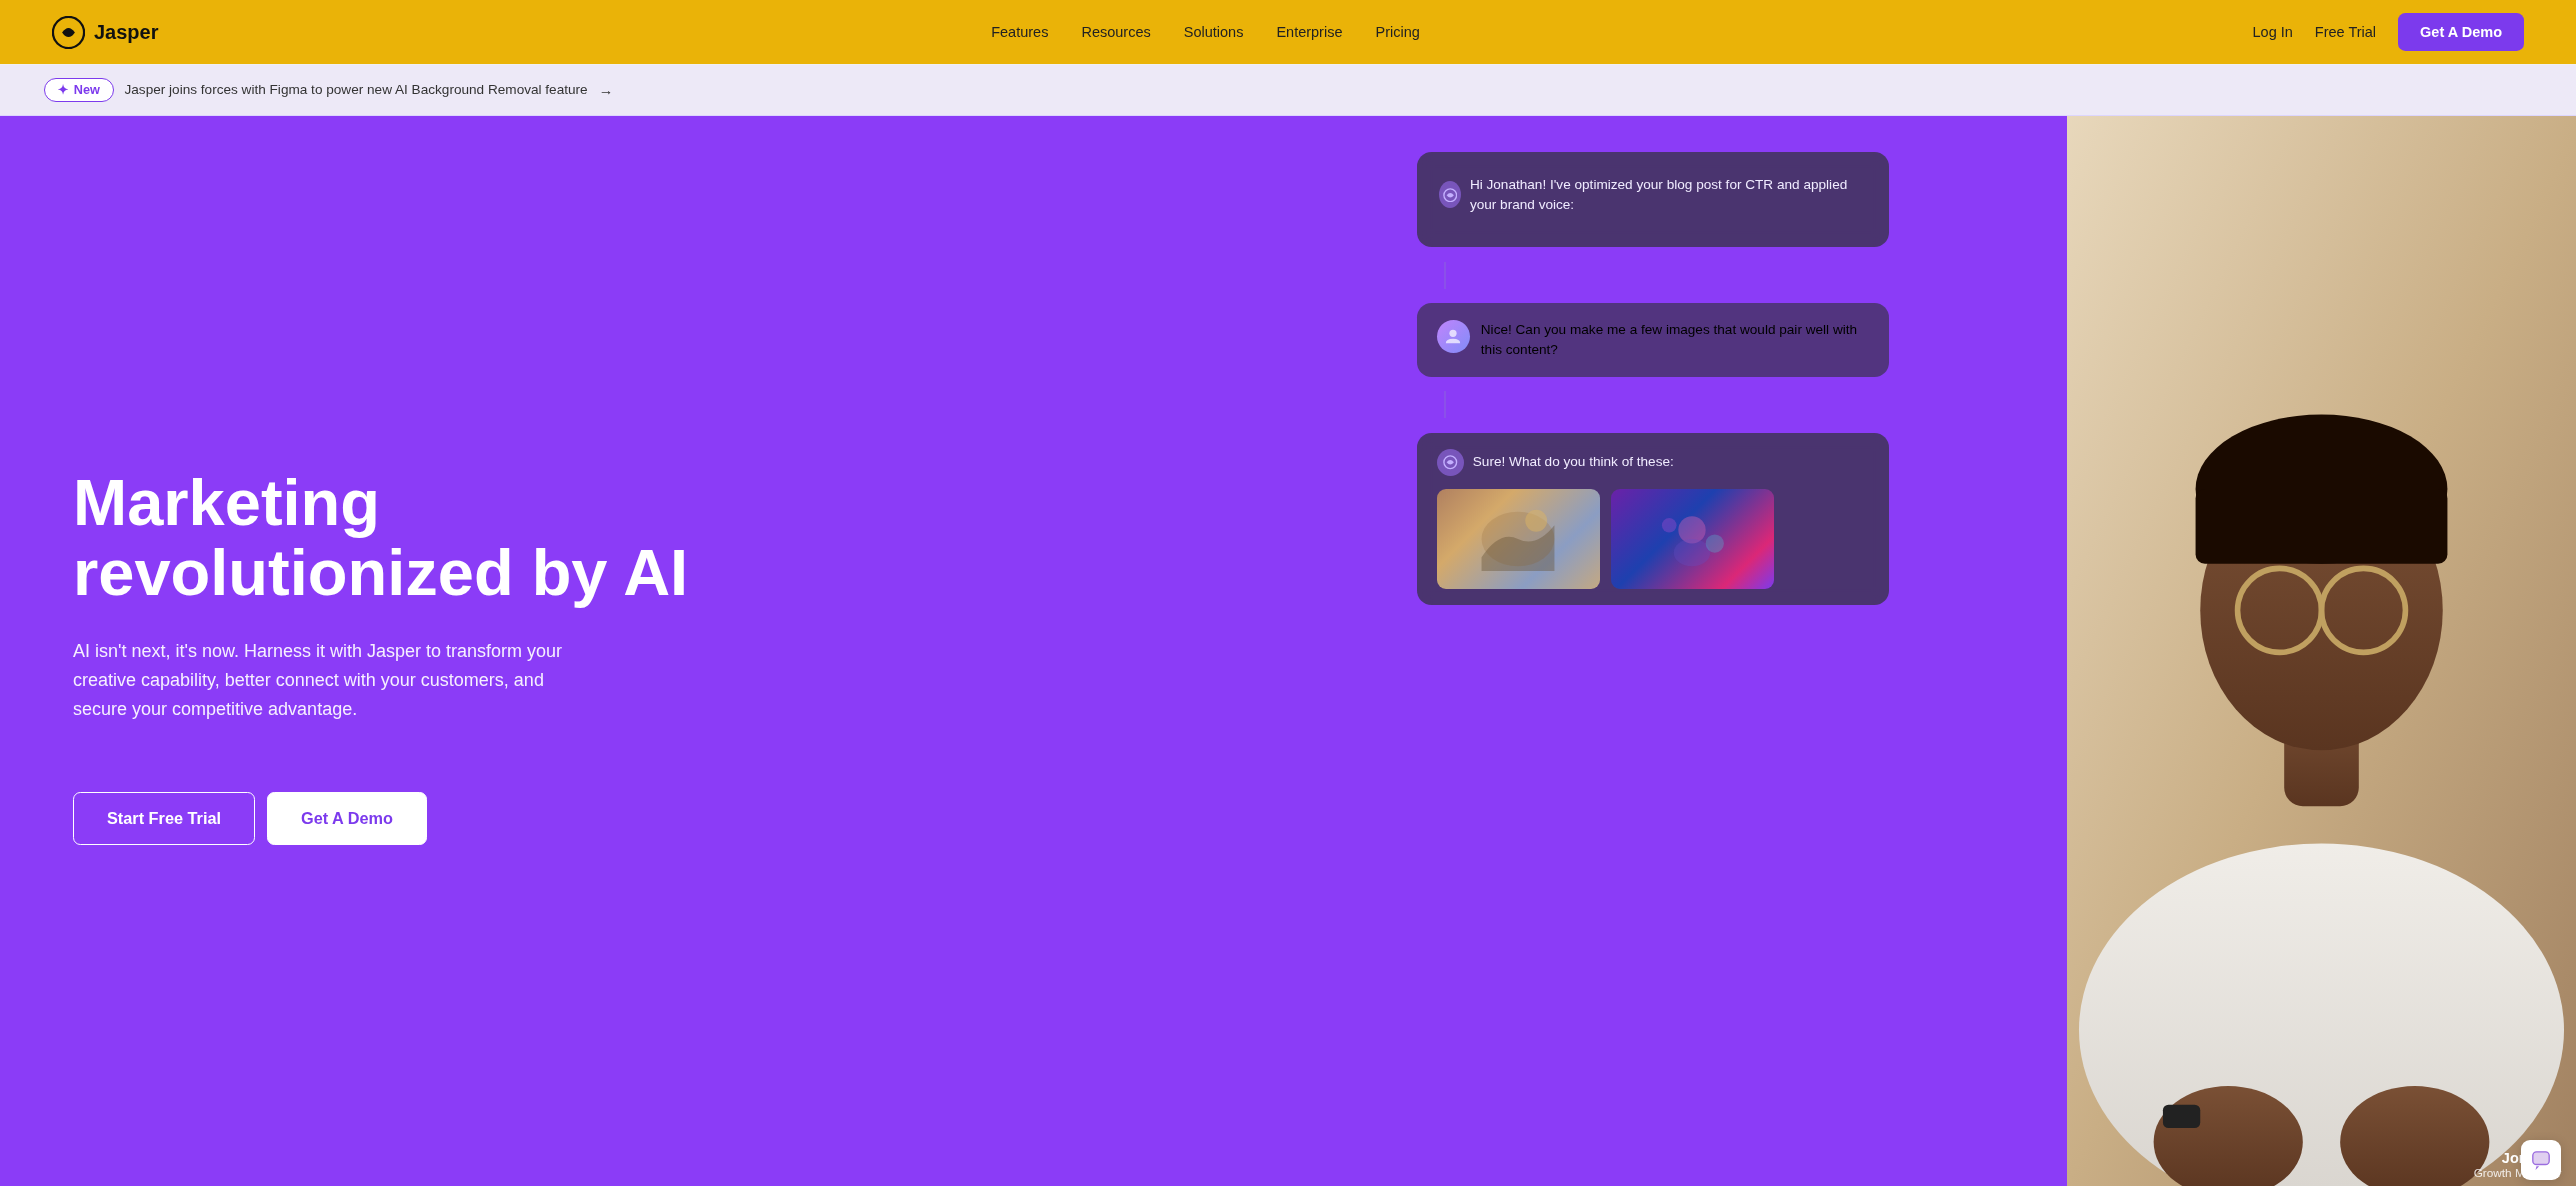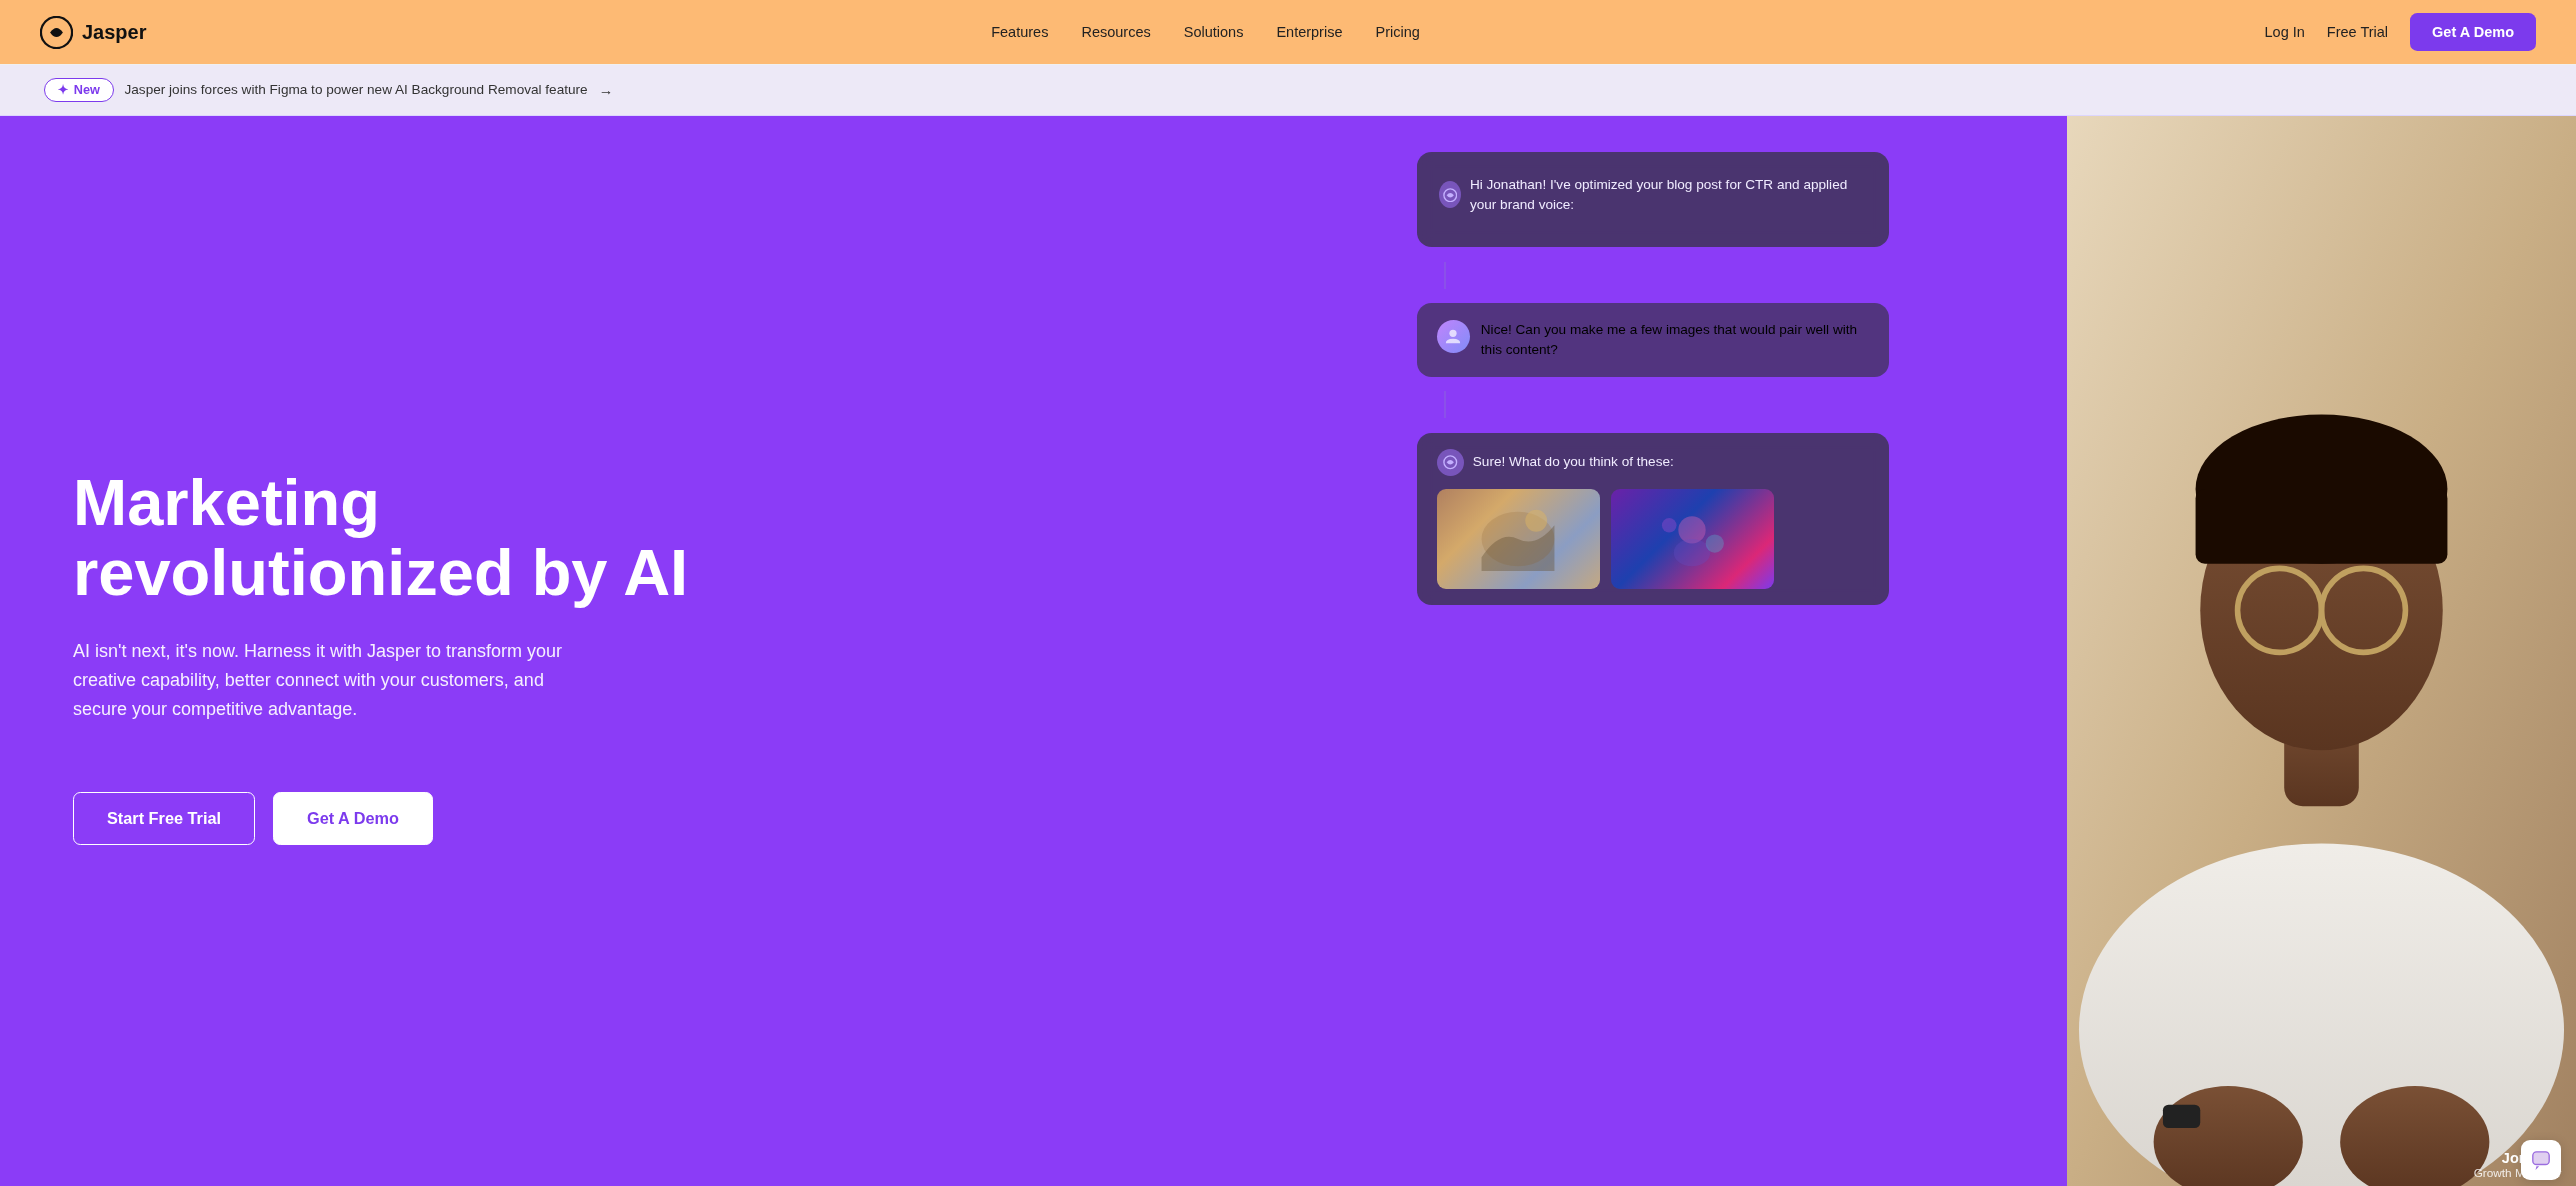--- a/index.html
+++ b/index.html
@@ -1,21 +1,21 @@
 <!DOCTYPE html>
 <html style="font-size:14.5px"><head>
   <meta charset="utf-8">
   <style>
     * { margin: 0; padding: 0; box-sizing: border-box; }
     body { font-family: -apple-system, BlinkMacSystemFont, 'Segoe UI', sans-serif; background: #fff; overflow-x: hidden; }
 
     
     .navbar {
       display: flex; align-items: center; justify-content: space-between;
-      padding: 0 40px; height: 65px; background: #fdba74;
+      padding: 0 52px; height: 65px; background: #eab308;
       border-bottom: 0.9px solid #f0f0f0; position: relative; z-index: 10;
     }
     .nav-logo { display: flex; align-items: center; gap: 9px; font-size: 20px; font-weight: 700; color: #111; text-decoration: none; }
     .nav-logo-icon { width: 33px; height: 33px; }
     .nav-links { display: flex; align-items: flex-start; gap: 33px; }
     .nav-links a { font-size: 14.5px; color: #222; text-decoration: none; font-weight: 500; }
     .nav-actions { display: flex; align-items: center; gap: 22px; }
     .nav-login { font-size: 14.5px; color: #222; text-decoration: none; font-weight: 500; }
     .nav-freetrial { font-size: 14.5px; color: #222; text-decoration: none; font-weight: 500; }
     .nav-demo-btn {
@@ -47,21 +47,21 @@
       display: flex; flex-direction: column; justify-content: center;
     }
     .hero-title {
       font-size: 65px; font-weight: 800; color: #fff; line-height: 1.08;
       margin-bottom: 29px;
     }
     .hero-subtitle {
       font-size: 18px; color: rgba(255,255,255,0.92); line-height: 1.6;
       max-width: 509px; margin-bottom: 68px;
     }
-    .hero-buttons { display: flex; gap: 18px; }
+    .hero-buttons { display: flex; gap: 12px; }
     .hero-btn-primary {
       background: transparent; color: #fff; border: 1.8px solid #fff;
       border-radius: 7.3px; padding: 16.3px 33px; font-size: 16.3px; font-weight: 600; cursor: pointer;
     }
     .hero-btn-secondary {
       background: #fff; color: #7c3aed; border: 1.8px solid #fff;
       border-radius: 7.3px; padding: 16.3px 33px; font-size: 16.3px; font-weight: 600; cursor: pointer;
     }
 
     

